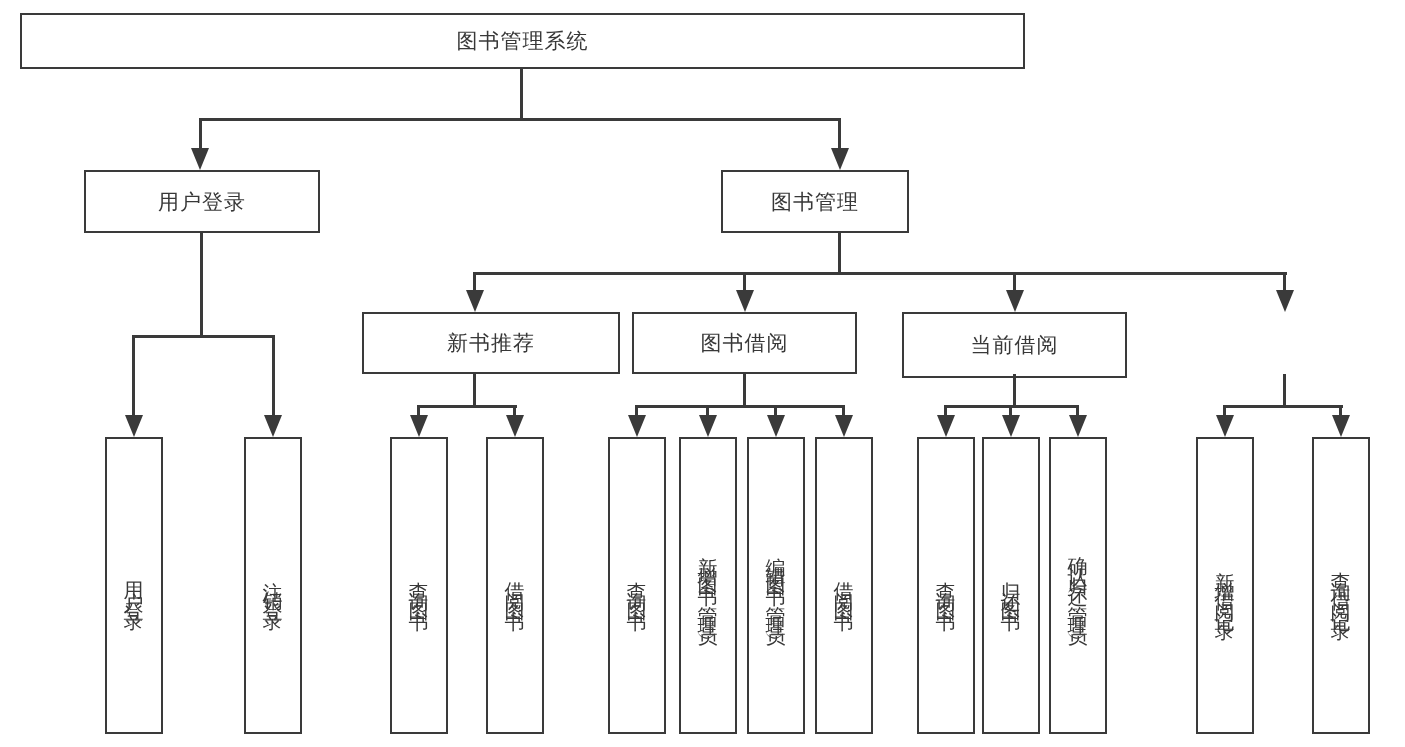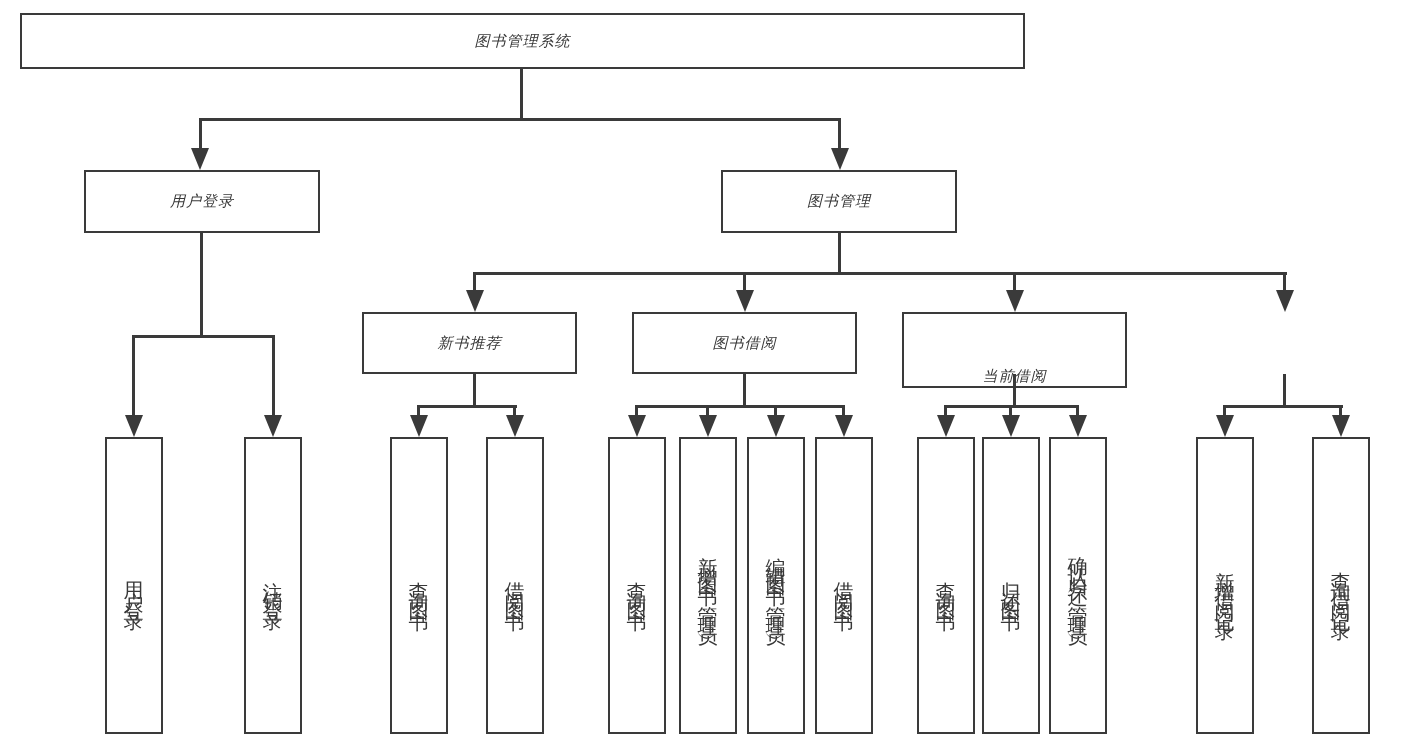--- a/index.html
+++ b/index.html
@@ -2,21 +2,21 @@
 <html><head>
 <meta charset="utf-8">
 <style>
   html,body { margin:0; padding:0; background:#ffffff; }
   body { font-family:"Liberation Sans", sans-serif; color:#383838; }
   .canvas { position:relative; width:1405px; height:747px; background:#ffffff; overflow:hidden; }
 
   
   .bx { position:absolute; box-sizing:border-box; border:2.5px solid #3a3a3a;
         background:#ffffff; display:flex; align-items:center; justify-content:center; }
-  .hl { font-size:15px; letter-spacing:1px; white-space:nowrap;font-style:italic; }
+  .hl { font-size:21px; letter-spacing:1px; white-space:nowrap; }
   .vt { writing-mode:vertical-rl; text-orientation:mixed; font-size:20px;
         letter-spacing:10px; line-height:1; white-space:nowrap; }
 
   
   .ln  { position:absolute; background:#3a3a3a; }
   .arw { position:absolute; width:0; height:0;
          border-left:9px solid transparent; border-right:9px solid transparent;
          border-top:22px solid #3a3a3a; }
 
   
@@ -35,21 +35,21 @@
   <div class="ln" style="left:520px; top:69px;  width:3px;  height:49px;"></div>
   <div class="ln" style="left:199px; top:118px; width:642px; height:3px;"></div>
   <div class="ln" style="left:199px; top:118px; width:3px;  height:30px;"></div>
   <div class="arw" style="left:191px; top:148px;"></div>
   <div class="ln" style="left:838px; top:118px; width:3px;  height:30px;"></div>
   <div class="arw" style="left:831px; top:148px;"></div>
 
   <div class="bx" style="left:84px; top:170px; width:236px; height:63px;">
     <span class="hl">用户登录</span>
   </div>
-  <div class="bx" style="left:721px; top:170px; width:236px; height:63px;text-align:center;">
+  <div class="bx" style="left:721px; top:170px; width:188px; height:63px;text-align:center;">
     <span class="hl">图书管理</span>
   </div>
 
   <div class="ln" style="left:200px; top:233px; width:3px;   height:102px;"></div>
   <div class="ln" style="left:133px; top:335px; width:142px; height:3px;"></div>
   <div class="ln" style="left:132px; top:335px; width:3px;   height:80px;"></div>
   <div class="arw" style="left:125px; top:415px;"></div>
   <div class="ln" style="left:272px; top:335px; width:3px;   height:80px;"></div>
   <div class="arw" style="left:264px; top:415px;"></div>
 
@@ -57,27 +57,27 @@
   <div class="ln" style="left:473px; top:272px; width:814px; height:3px;"></div>
   <div class="ln" style="left:473px;  top:272px; width:3px; height:18px;"></div>
   <div class="arw" style="left:466px;  top:290px;"></div>
   <div class="ln" style="left:743px;  top:272px; width:3px; height:18px;"></div>
   <div class="arw" style="left:736px;  top:290px;"></div>
   <div class="ln" style="left:1013px; top:272px; width:3px; height:18px;"></div>
   <div class="arw" style="left:1006px; top:290px;"></div>
   <div class="ln" style="left:1283px; top:272px; width:3px; height:18px;"></div>
   <div class="arw" style="left:1276px; top:290px;"></div>
 
-  <div class="bx" style="left:362px; top:312px; width:215px; height:62px;">
+  <div class="bx" style="left:362px; top:312px; width:258px; height:62px;">
     <span class="hl">新书推荐</span>
   </div>
   <div class="bx" style="left:632px; top:312px; width:225px; height:62px;justify-content:center;">
     <span class="hl">图书借阅</span>
   </div>
-  <div class="bx" style="left:902px; top:312px; width:225px; height:76px;align-items:flex-end;">
+  <div class="bx" style="left:902px; top:312px; width:225px; height:66px;">
     <span class="hl">当前借阅</span>
   </div>
 
   <div class="ln" style="left:473px; top:374px; width:3px;  height:31px;"></div>
   <div class="ln" style="left:418px; top:405px; width:99px; height:3px;"></div>
   <div class="ln" style="left:417px; top:405px; width:3px;  height:10px;"></div>
   <div class="arw" style="left:410px; top:415px;"></div>
   <div class="ln" style="left:513px; top:405px; width:3px;  height:10px;"></div>
   <div class="arw" style="left:506px; top:415px;"></div>
 

